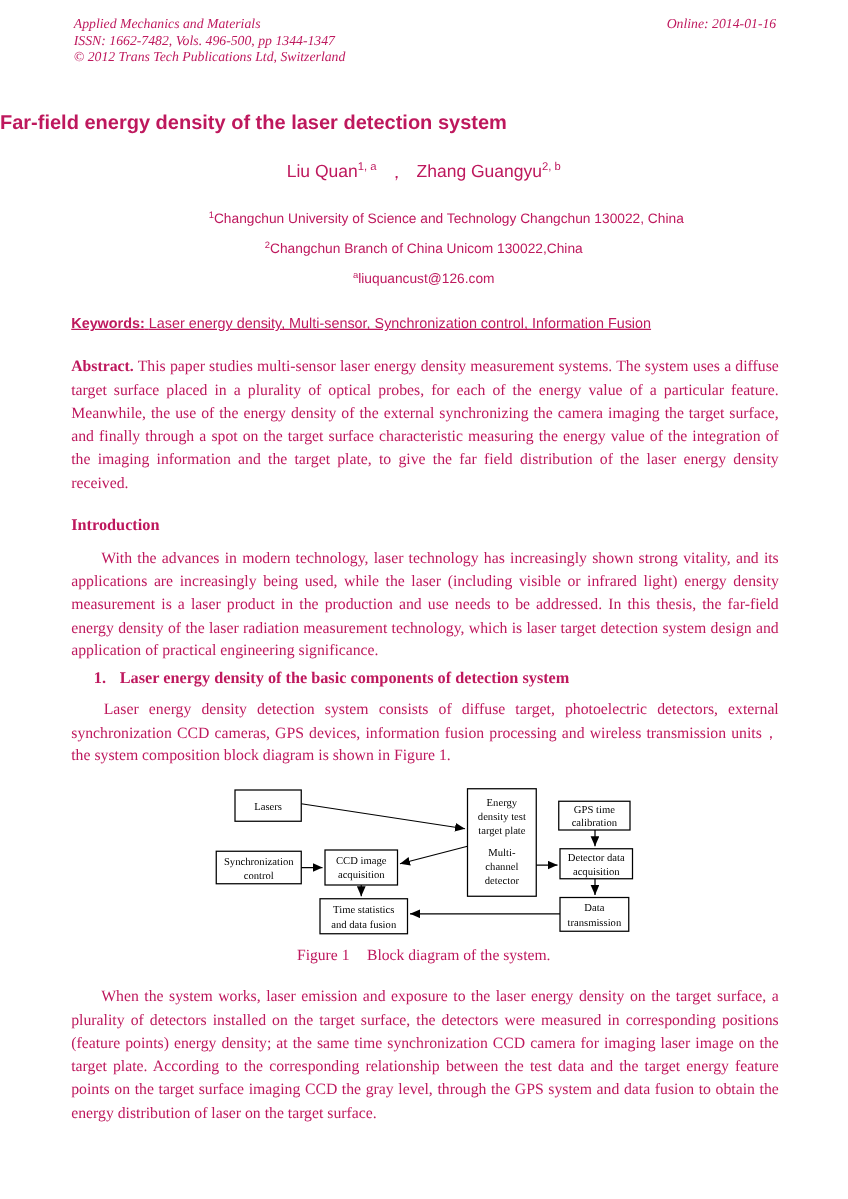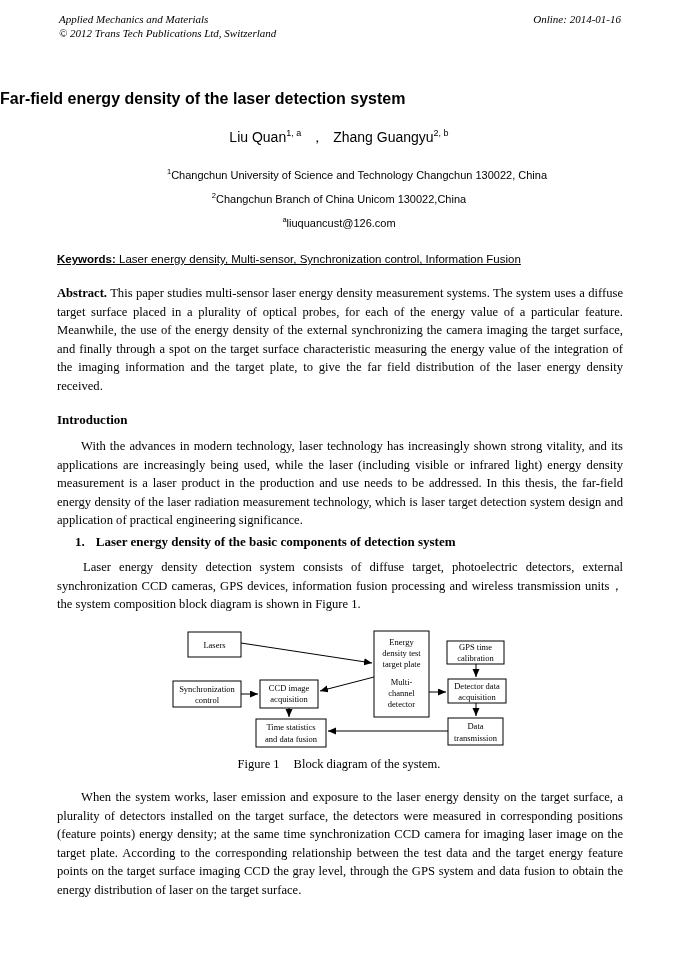--- a/index.html
+++ b/index.html
@@ -1,18 +1,18 @@
 <!DOCTYPE html>
 <html><head>
 <meta charset="utf-8">
 <style>
   html,body { margin:0; padding:0; background:#ffffff; }
   .page {
     position:relative; width:678px; height:959px; margin:0 auto;
-    background:#ffffff; color:#000000;
+    background:#ffffff; color:#be185d;
     font-family:"Liberation Serif", serif; overflow:hidden;
   }
   
   .hdr-left {
     position:absolute; left:59px; top:13px; width:360px;
     font:italic 11px/13.5px "Liberation Serif", serif;
   }
   .hdr-right {
     position:absolute; right:57px; top:13px;
     font:italic 11px/13.5px "Liberation Serif", serif; text-align:right;
@@ -66,20 +66,21 @@
   }
   .caption .cap-label { margin-right:14px; }
 </style>
 </head>
 <body>
 
 <div class="page">
 
   <div class="hdr-left">
     <div>Applied Mechanics and Materials</div>
+    <div>ISSN: 1662-7482, Vols. 496-500, pp 1344-1347</div>
     <div>© 2012 Trans Tech Publications Ltd, Switzerland</div>
   </div>
   <div class="hdr-right">Online: 2014-01-16</div>
 
   <h1 class="title">Far-field energy density of the laser detection system</h1>
 
   <div class="authors">
     <span>Liu Quan</span><sup>1, a</sup><span class="sep">，</span><span>Zhang Guangyu</span><sup>2, b</sup>
   </div>
 

